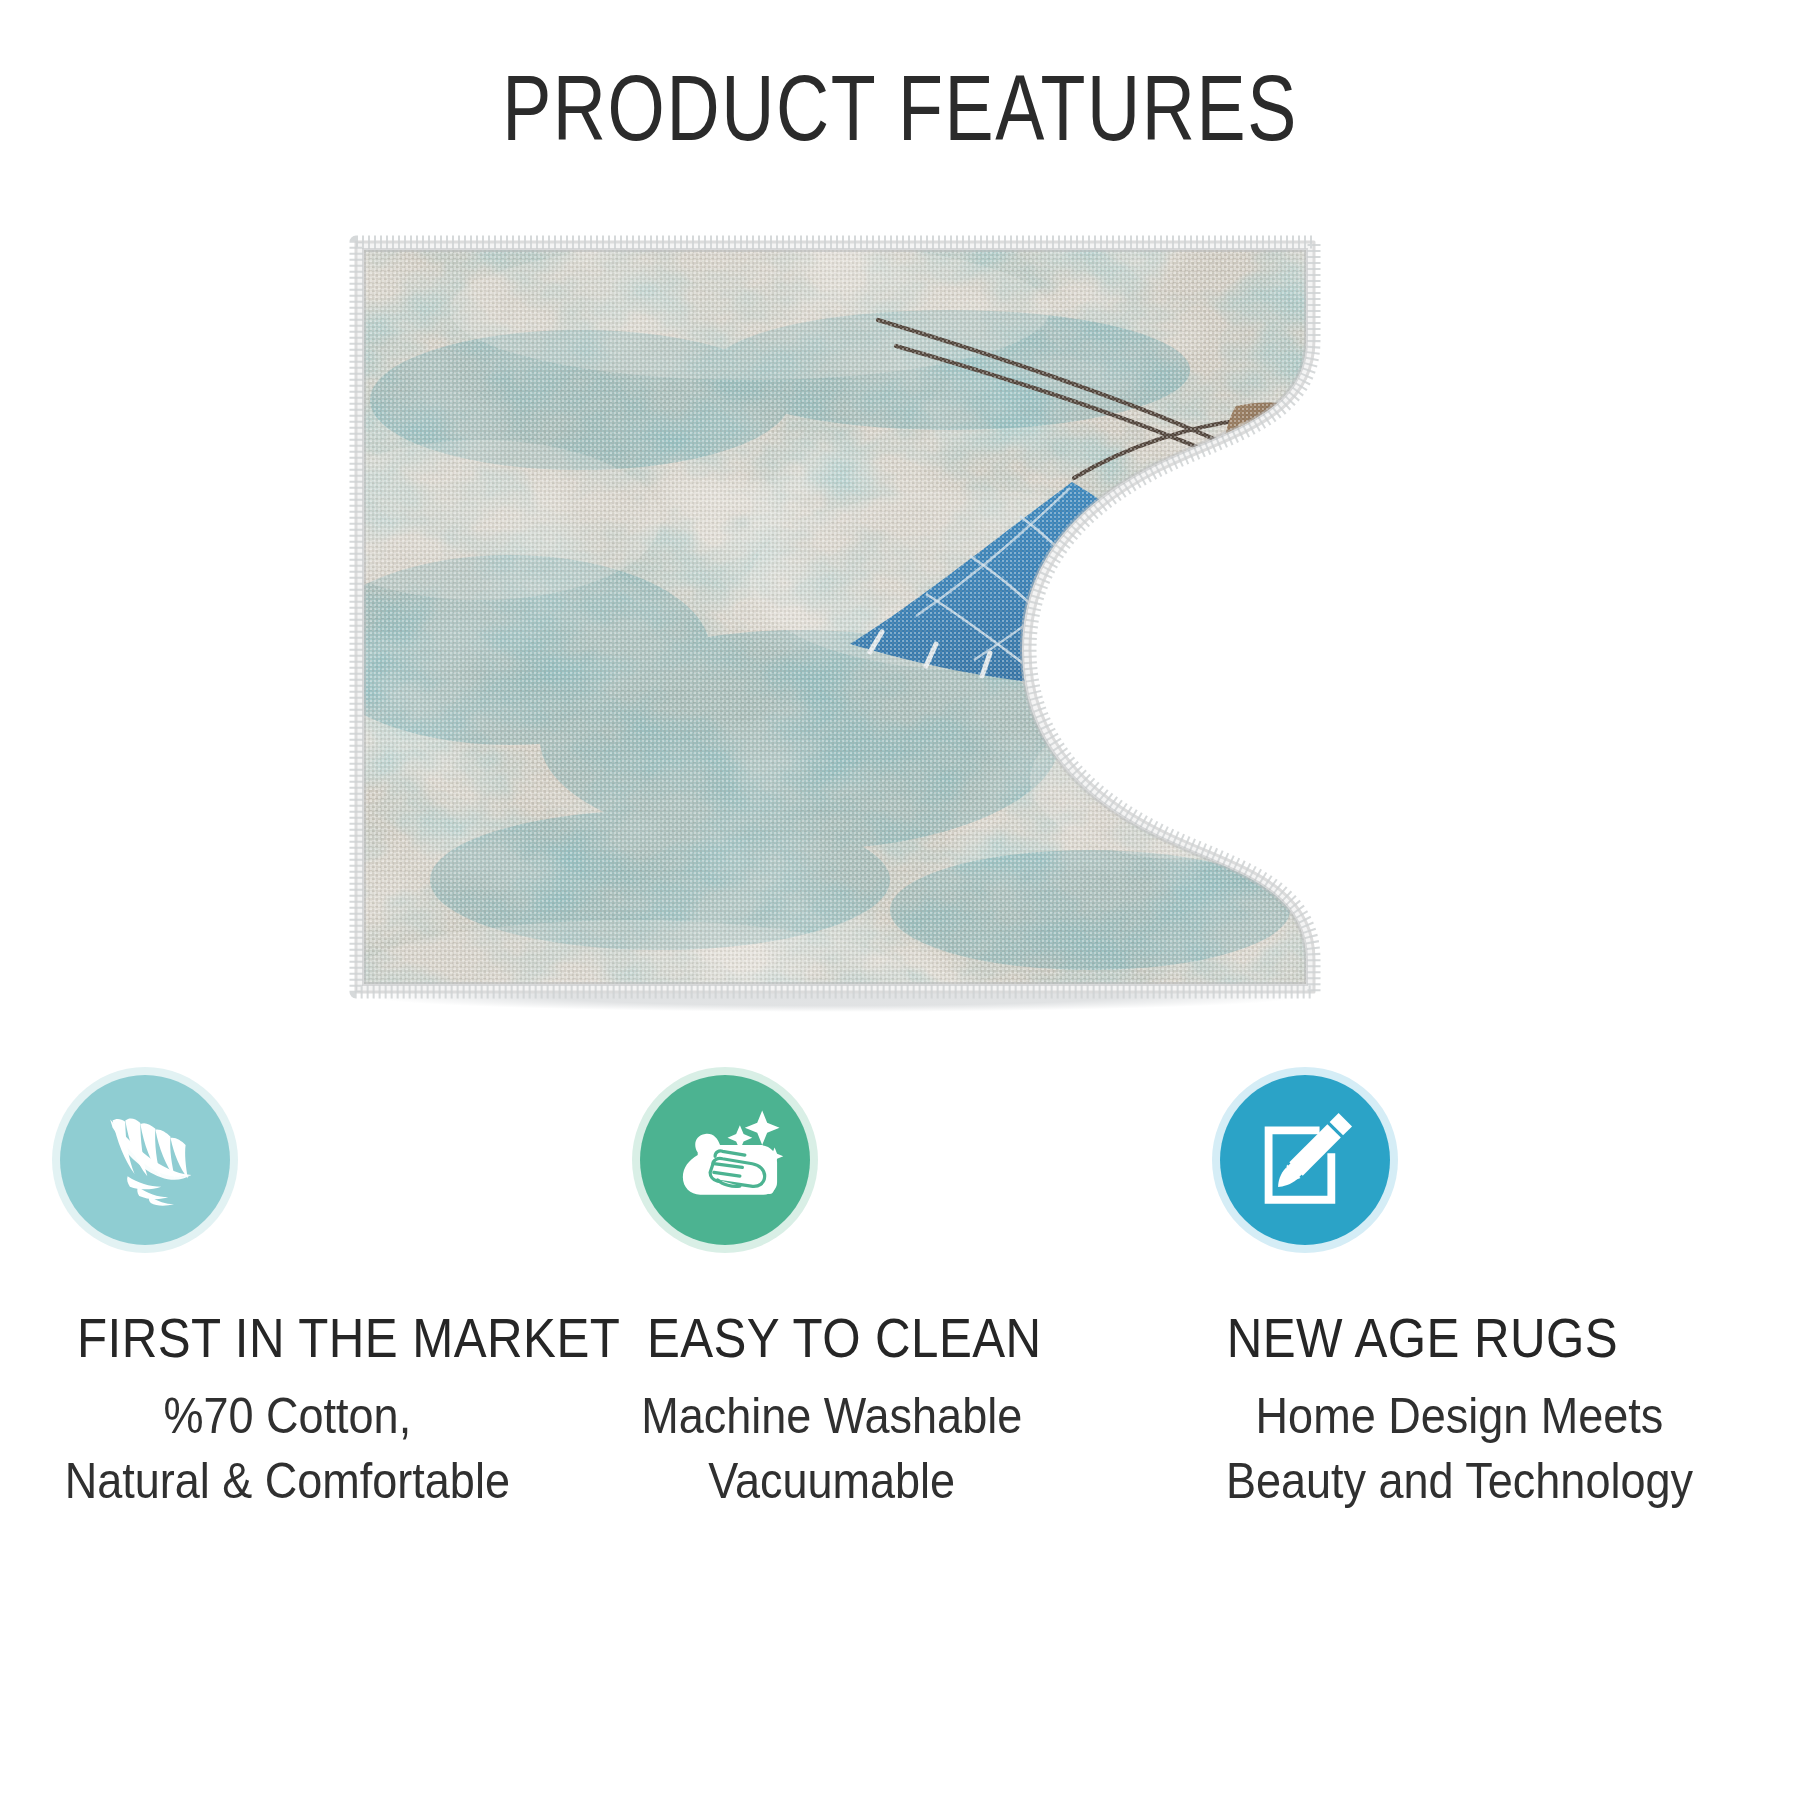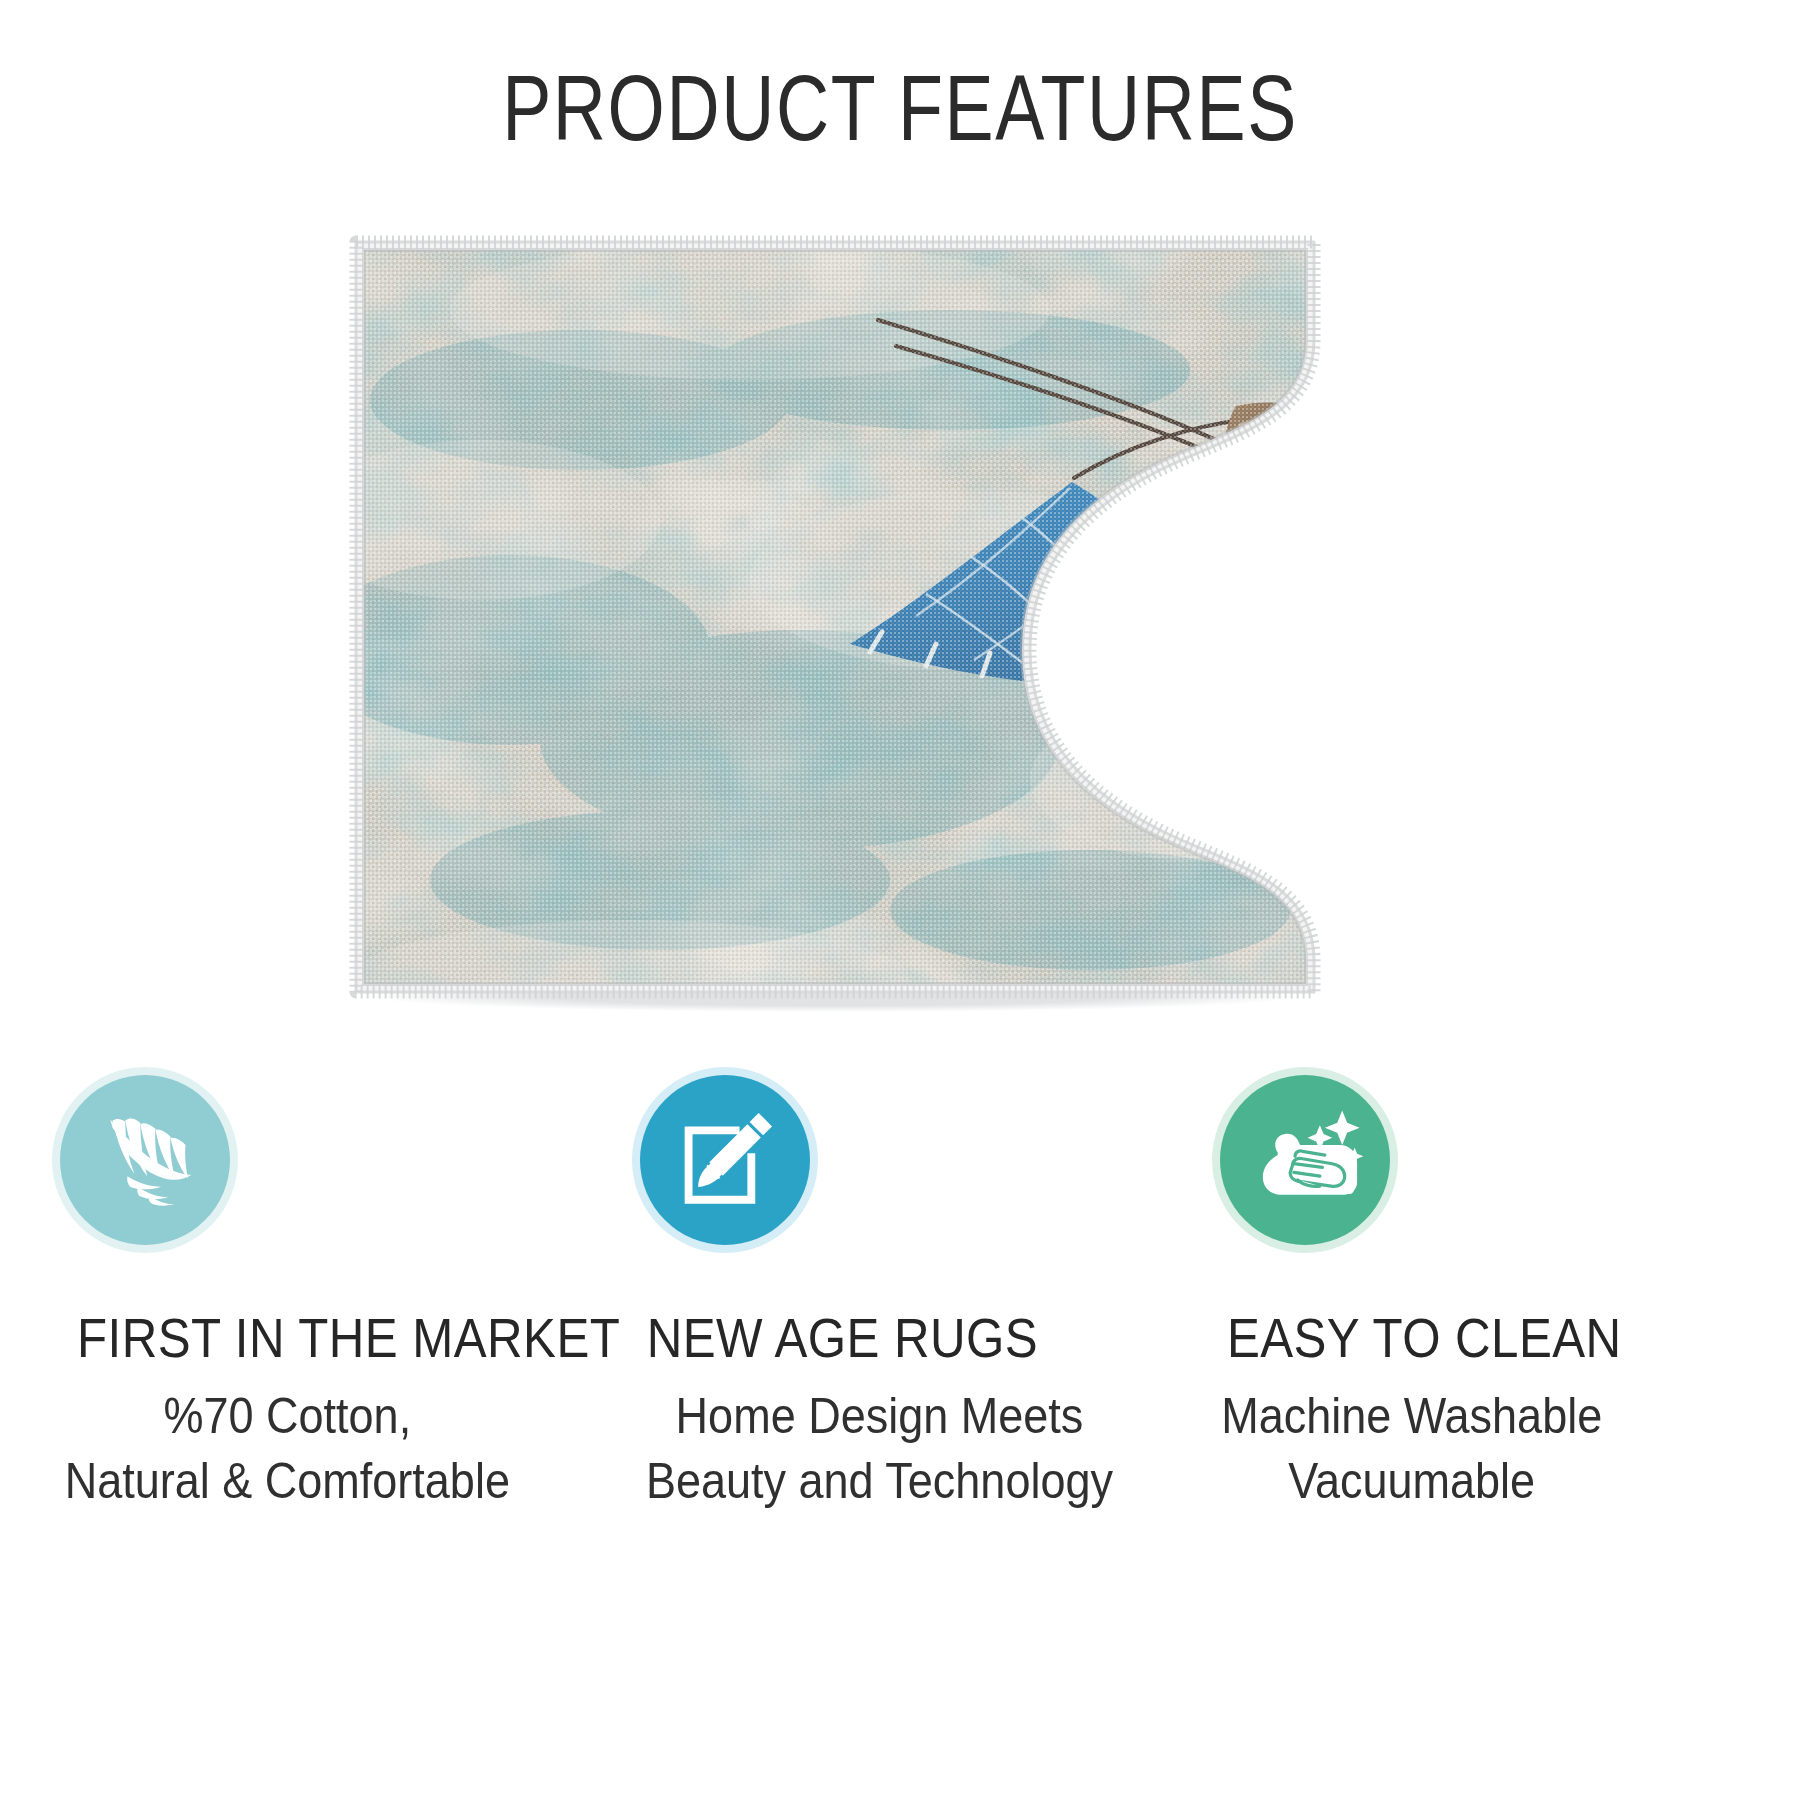--- a/index.html
+++ b/index.html
@@ -353,50 +353,20 @@
     </div>
     <div class="feature-heading">FIRST IN THE MARKET</div>
     <div class="feature-sub">
       <span class="sub-line">%70 Cotton,</span>
       <span class="sub-line">Natural &amp; Comfortable</span>
     </div>
   </div>
 
   <div class="feature-col">
     <div class="icon-wrap">
-      <div class="icon-ring" style="background:#d5edf6;"></div>
-      <div class="icon-disc" style="background:#2ba3c7;">
-        <svg class="icon-glyph" width="112" height="112" viewBox="0 0 100 100">
-
-          <path d="M14 20 H63 V27 H21 V82 H70 V44 H77 V89 H14 Z" fill="#ffffff"></path>
-          <rect x="19" y="25" width="53" height="2.5" fill="none"></rect>
-
-          <g fill="#ffffff">
-            <path d="M80 8 L92 20 L84 28 L72 16 Z"></path>
-            <path d="M70 18 L82 30 L48 64 L36 52 Z"></path>
-            <path d="M34 54 L46 66 L30 72 Z"></path>
-          </g>
-
-          <g fill="#ffffff">
-            <path d="M64 24 L74 34 L46 62 L36 52 Z" opacity="0"></path>
-            <path d="M57 33 L67 43 L44 66 L34 56 Z"></path>
-            <path d="M33 57 L43 67 C38 72 30 74 26 74 C26 69 28 62 33 57 Z"></path>
-          </g>
-        </svg>
-      </div>
-    </div>
-    <div class="feature-heading">NEW AGE RUGS</div>
-    <div class="feature-sub">
-      <span class="sub-line">Home Design Meets</span>
-      <span class="sub-line">Beauty and Technology</span>
-    </div>
-  </div>
-
-  <div class="feature-col">
-    <div class="icon-wrap">
       <div class="icon-ring" style="background:#d9efe6;"></div>
       <div class="icon-disc" style="background:#4cb391;">
         <svg class="icon-glyph" width="124" height="124" viewBox="0 0 100 100">
 
           <path d="M28 44 C24 38 26 30 34 29 C40 28 44 32 46 38
                    L78 38 C86 38 92 44 92 52 L92 68 C92 74 87 78 81 78
                    L30 78 C22 78 16 72 16 64 C16 56 21 50 28 46 Z" fill="#ffffff"></path>
 
           <g fill="#ffffff" stroke="#4cb391" stroke-width="2.6" stroke-linecap="round" stroke-linejoin="round">
             <path d="M40 54 C40 50 44 48 48 49 L72 53
@@ -418,13 +388,43 @@
         </svg>
       </div>
     </div>
     <div class="feature-heading">EASY TO CLEAN</div>
     <div class="feature-sub">
       <span class="sub-line">Machine Washable</span>
       <span class="sub-line">Vacuumable</span>
     </div>
   </div>
 
+  <div class="feature-col">
+    <div class="icon-wrap">
+      <div class="icon-ring" style="background:#d5edf6;"></div>
+      <div class="icon-disc" style="background:#2ba3c7;">
+        <svg class="icon-glyph" width="112" height="112" viewBox="0 0 100 100">
+
+          <path d="M14 20 H63 V27 H21 V82 H70 V44 H77 V89 H14 Z" fill="#ffffff"></path>
+          <rect x="19" y="25" width="53" height="2.5" fill="none"></rect>
+
+          <g fill="#ffffff">
+            <path d="M80 8 L92 20 L84 28 L72 16 Z"></path>
+            <path d="M70 18 L82 30 L48 64 L36 52 Z"></path>
+            <path d="M34 54 L46 66 L30 72 Z"></path>
+          </g>
+
+          <g fill="#ffffff">
+            <path d="M64 24 L74 34 L46 62 L36 52 Z" opacity="0"></path>
+            <path d="M57 33 L67 43 L44 66 L34 56 Z"></path>
+            <path d="M33 57 L43 67 C38 72 30 74 26 74 C26 69 28 62 33 57 Z"></path>
+          </g>
+        </svg>
+      </div>
+    </div>
+    <div class="feature-heading">NEW AGE RUGS</div>
+    <div class="feature-sub">
+      <span class="sub-line">Home Design Meets</span>
+      <span class="sub-line">Beauty and Technology</span>
+    </div>
+  </div>
+
 </div>
 
 </body></html>

